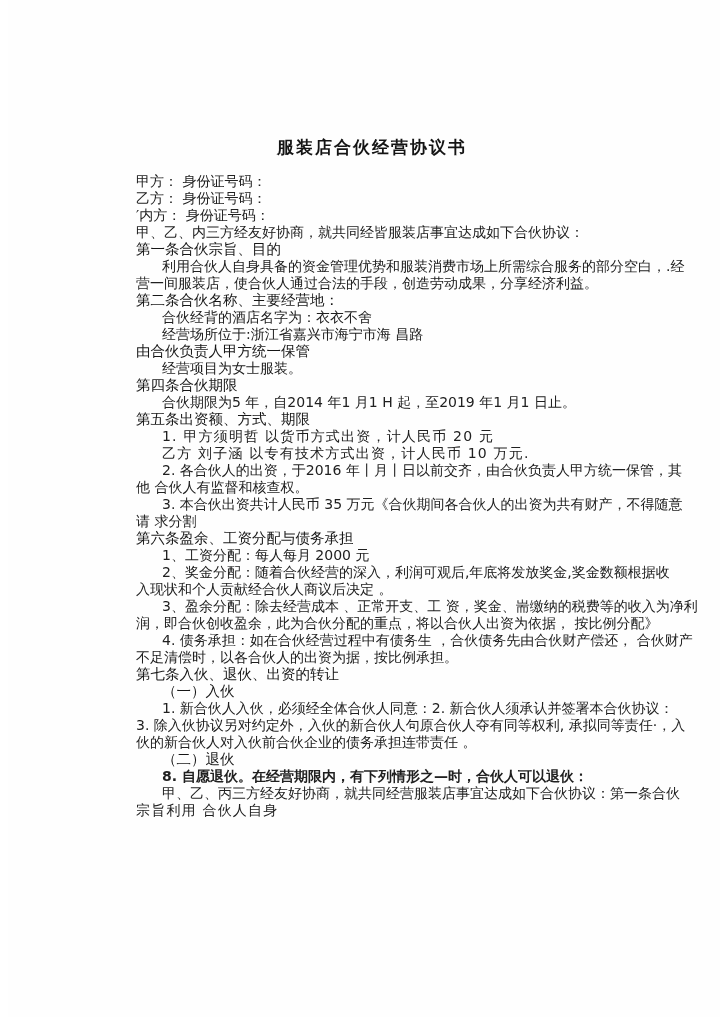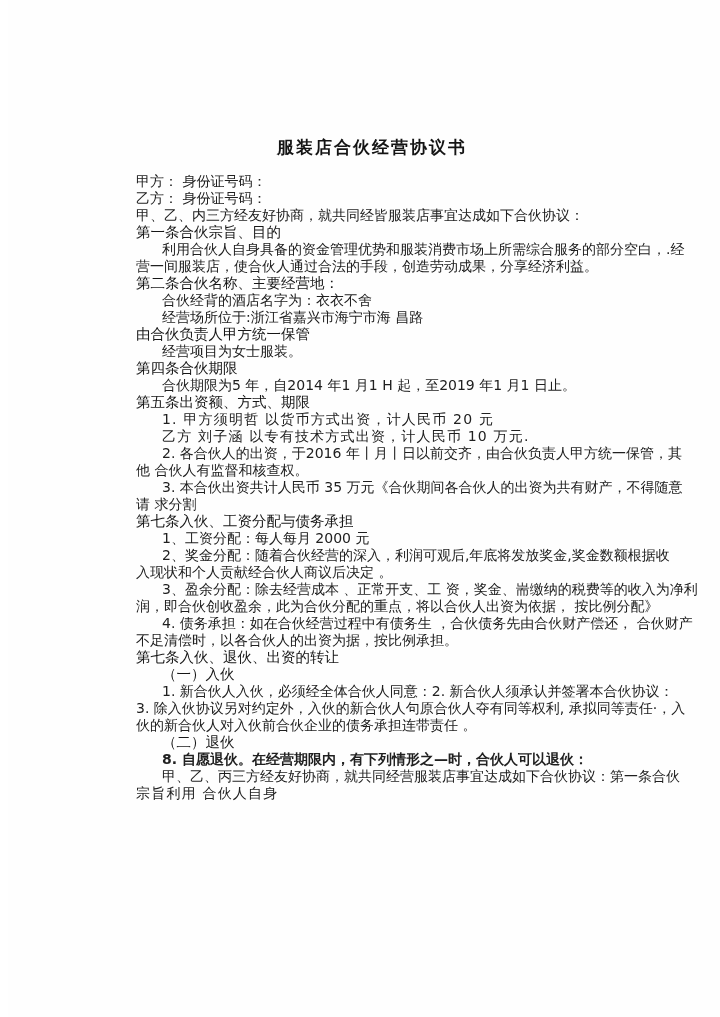--- a/index.html
+++ b/index.html
@@ -33,39 +33,40 @@
 </head>
 <body>
 
 <div class="page">
 
   <div class="doc-title">服装店合伙经营协议书</div>
 
   <div class="content">
     <div class="ln">甲方：  身份证号码：</div>
     <div class="ln">乙方：  身份证号码：</div>
+    <div class="ln">′内方：  身份证号码：</div>
     <div class="ln">甲、乙、内三方经友好协商，就共同经皆服装店事宜达成如下合伙协议：</div>
     <div class="ln hd">第一条合伙宗旨、目的</div>
     <div class="ln ind">利用合伙人自身具备的资金管理优势和服装消费市场上所需综合服务的部分空白，.经</div>
     <div class="ln">营一间服装店，使合伙人通过合法的手段，创造劳动成果，分享经济利益。</div>
     <div class="ln hd">第二条合伙名称、主要经营地：</div>
     <div class="ln ind">合伙经背的酒店名字为：衣衣不舍</div>
     <div class="ln ind">经营场所位于:浙江省嘉兴市海宁市海 昌路</div>
     <div class="ln hd">由合伙负责人甲方统一保管</div>
     <div class="ln ind">经营项目为女士服装。</div>
     <div class="ln hd">第四条合伙期限</div>
     <div class="ln ind">合伙期限为5 年，自2014 年1 月1 H 起，至2019 年1 月1 日止。</div>
     <div class="ln hd">第五条出资额、方式、期限</div>
     <div class="ln ind sp">1.  甲方须明哲    以货币方式出资，计人民币 20 元</div>
     <div class="ln ind sp">乙方  刘子涵   以专有技术方式出资，计人民币 10 万元.</div>
     <div class="ln ind">2.  各合伙人的出资，于2016 年丨月丨日以前交齐，由合伙负责人甲方统一保管，其</div>
     <div class="ln">他 合伙人有监督和核查权。</div>
     <div class="ln ind">3.  本合伙出资共计人民币 35 万元《合伙期间各合伙人的出资为共有财产，不得随意</div>
     <div class="ln">请 求分割</div>
-    <div class="ln hd">第七条入伙、工资分配与债务承担</div>
+    <div class="ln hd">第六条盈余、工资分配与债务承担</div>
     <div class="ln ind">1、工资分配：每人每月 2000 元</div>
     <div class="ln ind">2、奖金分配：随着合伙经营的深入，利润可观后,年底将发放奖金,奖金数额根据收</div>
     <div class="ln">入现状和个人贡献经合伙人商议后决定 。</div>
     <div class="ln ind">3、盈余分配：除去经营成本 、正常开支、工 资，奖金、耑缴纳的税费等的收入为净利</div>
     <div class="ln">润，即合伙创收盈余，此为合伙分配的重点，将以合伙人出资为依据， 按比例分配》</div>
     <div class="ln ind">4. 债务承担：如在合伙经营过程中有债务生 ，合伙债务先由合伙财产偿还， 合伙财产</div>
     <div class="ln">不足清偿时，以各合伙人的出资为据，按比例承担。</div>
     <div class="ln hd">第七条入伙、退伙、出资的转让</div>
     <div class="ln hd ind">（一）入伙</div>
     <div class="ln ind">1. 新合伙人入伙，必须经全体合伙人同意：2. 新合伙人须承认并签署本合伙协议：</div>

